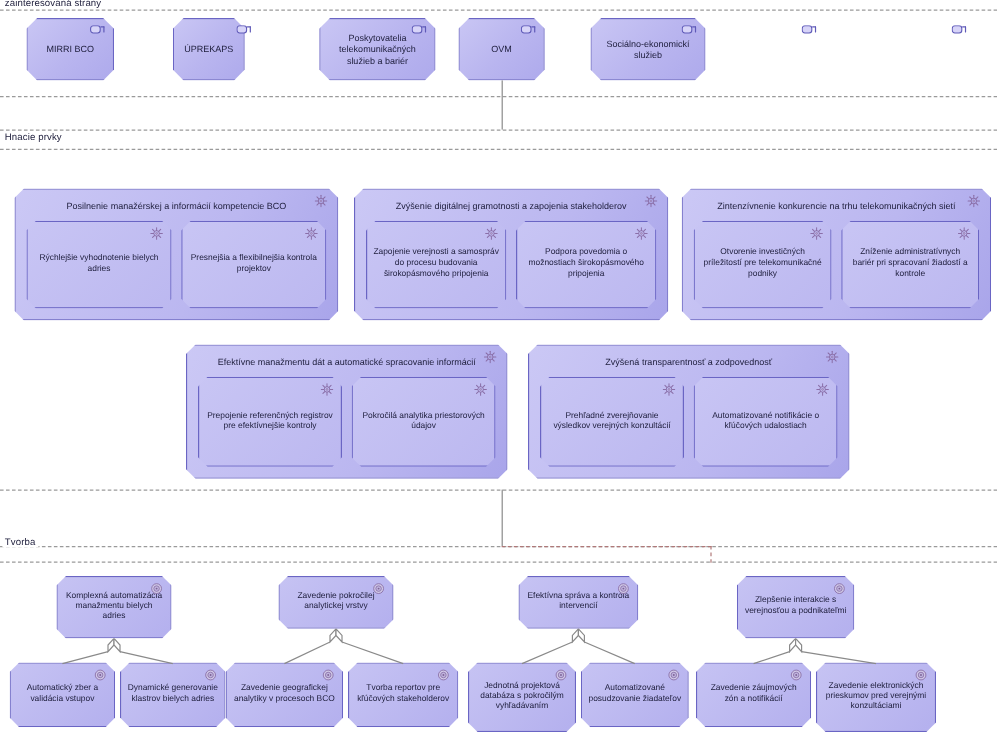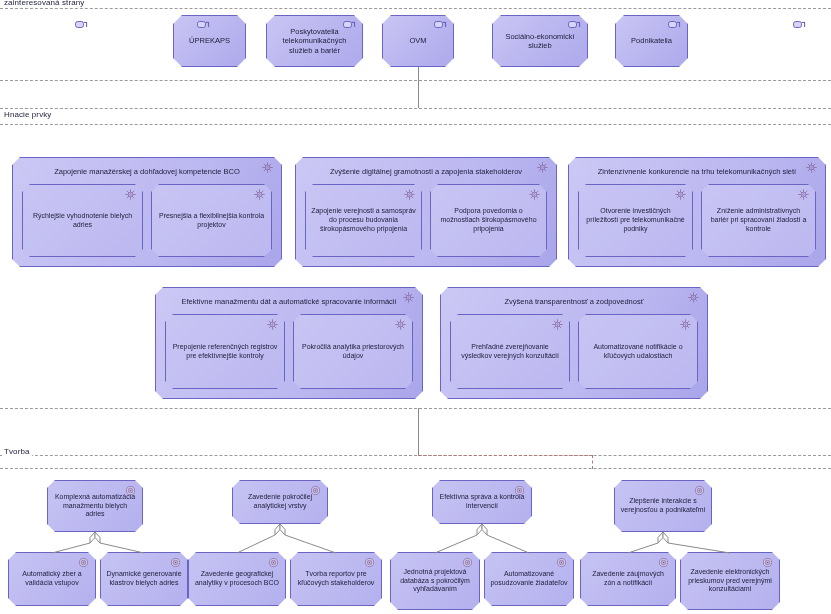--- a/index.html
+++ b/index.html
@@ -77,28 +77,31 @@
     <div class="band-line" style="top: 8px;"></div>
     <div class="band-line" style="top: 80px;"></div>
     <div class="band-line" style="top: 108px;"></div>
     <div class="band-line" style="top: 124px;"></div>
     <div class="band-line" style="top: 408px;"></div>
     <div class="band-line" style="top: 455px;"></div>
     <div class="band-line" style="top: 468px;"></div>
     <div class="band-label" style="left: 2px; top: -2px;">zainteresovaná strany</div>
     <div class="band-label" style="left: 2px; top: 110px;">Hnacie prvky</div>
     <div class="band-label" style="left: 2px; top: 447px;">Tvorba</div>
+    <div class="node stakeholder" style="left: 22px; top: 15px; width: 73px; height: 52px;">
+      <span class="lbl">MIRRI BCO</span>
+    </div>
     <div class="icon" style="left: 75px; top: 21px;">
       <svg width="13" height="8" viewBox="0 0 13 8">
         <rect x="0.5" y="0.5" width="8" height="6" rx="2.2" ry="2.2" fill="#d7d4f8" stroke="#5f5ab8" stroke-width="0.9"></rect>
         <path d="M9.2 1.4 L11.6 1.4" stroke="#5f5ab8" stroke-width="1" stroke-linecap="round"></path>
         <path d="M11.6 1.4 L11.6 5.6" stroke="#5f5ab8" stroke-width="1" stroke-linecap="round"></path>
       </svg>
     </div>
-    <div class="node stakeholder" style="left: 144px; top: 15px; width: 73px; height: 52px; margin-left: 29px;">
+    <div class="node stakeholder" style="left: 144px; top: 15px; width: 60px; height: 52px;">
       <span class="lbl">ÚPREKAPS</span>
     </div>
     <div class="icon" style="left: 197px; top: 21px;">
       <svg width="13" height="8" viewBox="0 0 13 8">
         <rect x="0.5" y="0.5" width="8" height="6" rx="2.2" ry="2.2" fill="#d7d4f8" stroke="#5f5ab8" stroke-width="0.9"></rect>
         <path d="M9.2 1.4 L11.6 1.4" stroke="#5f5ab8" stroke-width="1" stroke-linecap="round"></path>
         <path d="M11.6 1.4 L11.6 5.6" stroke="#5f5ab8" stroke-width="1" stroke-linecap="round"></path>
       </svg>
     </div>
     <div class="node stakeholder" style="left: 266px; top: 15px; width: 97px; height: 52px;">
@@ -123,42 +126,39 @@
     </div>
     <div class="node stakeholder" style="left: 492px; top: 15px; width: 96px; height: 52px;">
       <span class="lbl">Sociálno-ekonomickí služieb</span>
     </div>
     <div class="icon" style="left: 568px; top: 21px;">
       <svg width="13" height="8" viewBox="0 0 13 8">
         <rect x="0.5" y="0.5" width="8" height="6" rx="2.2" ry="2.2" fill="#d7d4f8" stroke="#5f5ab8" stroke-width="0.9"></rect>
         <path d="M9.2 1.4 L11.6 1.4" stroke="#5f5ab8" stroke-width="1" stroke-linecap="round"></path>
         <path d="M11.6 1.4 L11.6 5.6" stroke="#5f5ab8" stroke-width="1" stroke-linecap="round"></path>
       </svg>
-    </div>
-    <div class="node stakeholder" style="left: 615px; top: 15px; width: 73px; height: 52px;">
-      <span class="lbl">Podnikatelia</span>
     </div>
     <div class="icon" style="left: 668px; top: 21px;">
       <svg width="13" height="8" viewBox="0 0 13 8">
         <rect x="0.5" y="0.5" width="8" height="6" rx="2.2" ry="2.2" fill="#d7d4f8" stroke="#5f5ab8" stroke-width="0.9"></rect>
         <path d="M9.2 1.4 L11.6 1.4" stroke="#5f5ab8" stroke-width="1" stroke-linecap="round"></path>
         <path d="M11.6 1.4 L11.6 5.6" stroke="#5f5ab8" stroke-width="1" stroke-linecap="round"></path>
       </svg>
     </div>
     <div class="icon" style="left: 793px; top: 21px;">
       <svg width="13" height="8" viewBox="0 0 13 8">
         <rect x="0.5" y="0.5" width="8" height="6" rx="2.2" ry="2.2" fill="#d7d4f8" stroke="#5f5ab8" stroke-width="0.9"></rect>
         <path d="M9.2 1.4 L11.6 1.4" stroke="#5f5ab8" stroke-width="1" stroke-linecap="round"></path>
         <path d="M11.6 1.4 L11.6 5.6" stroke="#5f5ab8" stroke-width="1" stroke-linecap="round"></path>
       </svg>
     </div>
     <div class="conn v" style="left: 418px; top: 67px; height: 41px;"></div>
     <div class="conn v" style="left: 418px; top: 408px; height: 47px;"></div>
     <div class="node driver-group" style="left: 12px; top: 157px; width: 270px; height: 110px;">
-      <span class="gtitle">Zapojenie manažérskej a dohľadovej kompetencie BCO</span>
+      <span class="gtitle">Posilnenie manažérskej a informácií kompetencie BCO</span>
     </div>
     <div class="icon" style="left: 262px; top: 162px;">
       <svg width="11" height="11" viewBox="0 0 22 22">
         <circle cx="11" cy="11" r="4.6" fill="none" stroke="#8a6fa8" stroke-width="1.6"></circle>
         <circle cx="11" cy="11" r="1.7" fill="#b9a6d0" stroke="#8a6fa8" stroke-width="1"></circle>
         <line x1="16.00" y1="11.00" x2="20.60" y2="11.00" stroke="#8a6fa8" stroke-width="1.7" stroke-linecap="round"></line>
         <line x1="14.54" y1="14.54" x2="17.79" y2="17.79" stroke="#8a6fa8" stroke-width="1.7" stroke-linecap="round"></line>
         <line x1="11.00" y1="16.00" x2="11.00" y2="20.60" stroke="#8a6fa8" stroke-width="1.7" stroke-linecap="round"></line>
         <line x1="7.46" y1="14.54" x2="4.21" y2="17.79" stroke="#8a6fa8" stroke-width="1.7" stroke-linecap="round"></line>
         <line x1="6.00" y1="11.00" x2="1.40" y2="11.00" stroke="#8a6fa8" stroke-width="1.7" stroke-linecap="round"></line>

